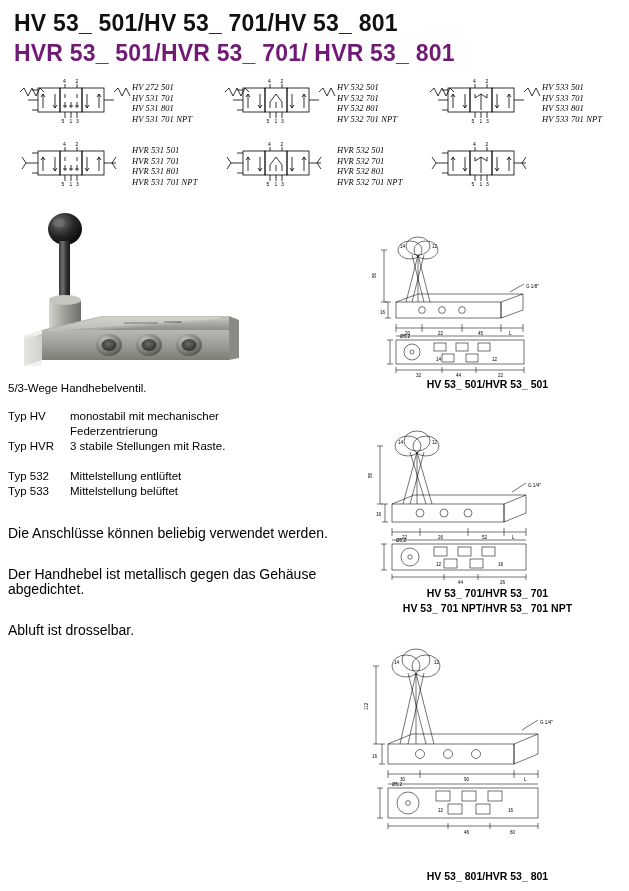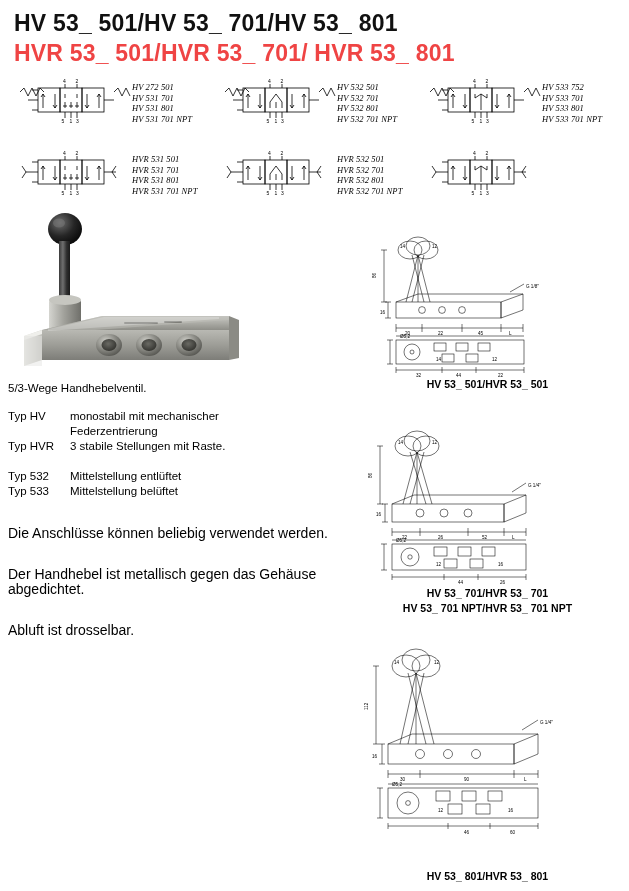--- a/index.html
+++ b/index.html
@@ -17,21 +17,21 @@
 
   
   .title-block { position: absolute; left: 14px; top: 8px; }
   .title-line {
     font-family: "Liberation Sans", sans-serif;
     font-weight: bold;
     font-size: 23px;
     letter-spacing: 0.2px;
     line-height: 30px;
     white-space: nowrap;
-    color: #ef4444;
+    color: #701a75;
   }
   .title-line.t1 { color: #111111; }
 
   
   .symbols { position: absolute; left: 14px; top: 80px; width: 604px; }
   .sym-row { position: relative; height: 60px; }
   .sym-cell { position: absolute; top: 0; }
   .sym-cell.c1 { left: 0px; }
   .sym-cell.c2 { left: 205px; }
   .sym-cell.c3 { left: 410px; }
@@ -195,29 +195,29 @@
             <g font-size="5" fill="#000">
               <text x="49" y="3">4</text>
               <text x="61.5" y="3">2</text>
               <text x="47.5" y="43">5</text>
               <text x="55.5" y="43">1</text>
               <text x="62" y="43">3</text>
             </g>
           </svg>
         </div>
         <div class="sym-labels">
-          <div>HV 533 752</div>
+          <div>HV 533 501</div>
           <div>HV 533 701</div>
           <div>HV 533 801</div>
           <div>HV 533 701 NPT</div>
         </div>
       </div>
     </div>
 
-    <div class="sym-row" style="margin-top:12px;">
+    <div class="sym-row" style="margin-top:3px;">
 
       <div class="sym-cell c1">
         <div class="sym-draw">
           <svg width="116" height="52" viewBox="0 0 116 52">
             <g stroke="#000" stroke-width="0.8" fill="none">
               <rect x="24" y="8" width="22" height="24"></rect>
               <rect x="46" y="8" width="22" height="24"></rect>
               <rect x="68" y="8" width="22" height="24"></rect>
               <path d="M8 14 l4 6 l-4 6"></path>
               <path d="M12 20 h12"></path>

